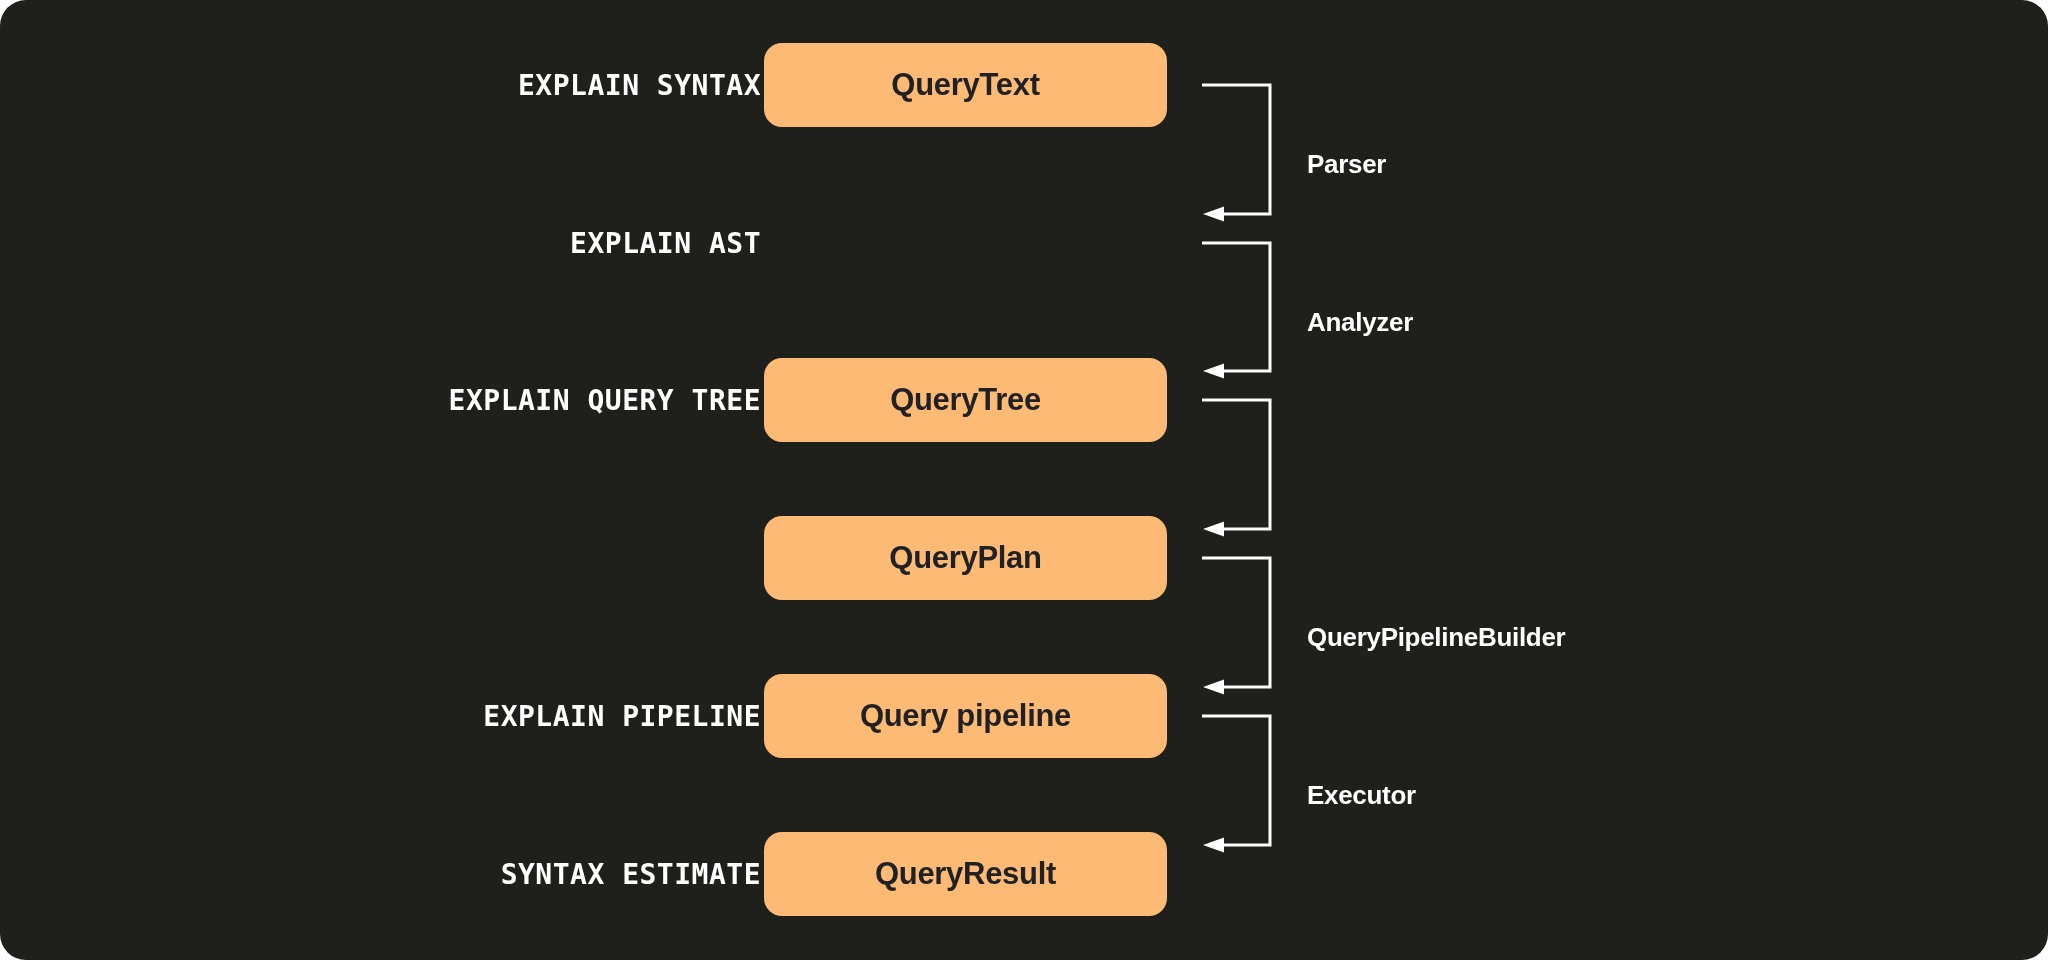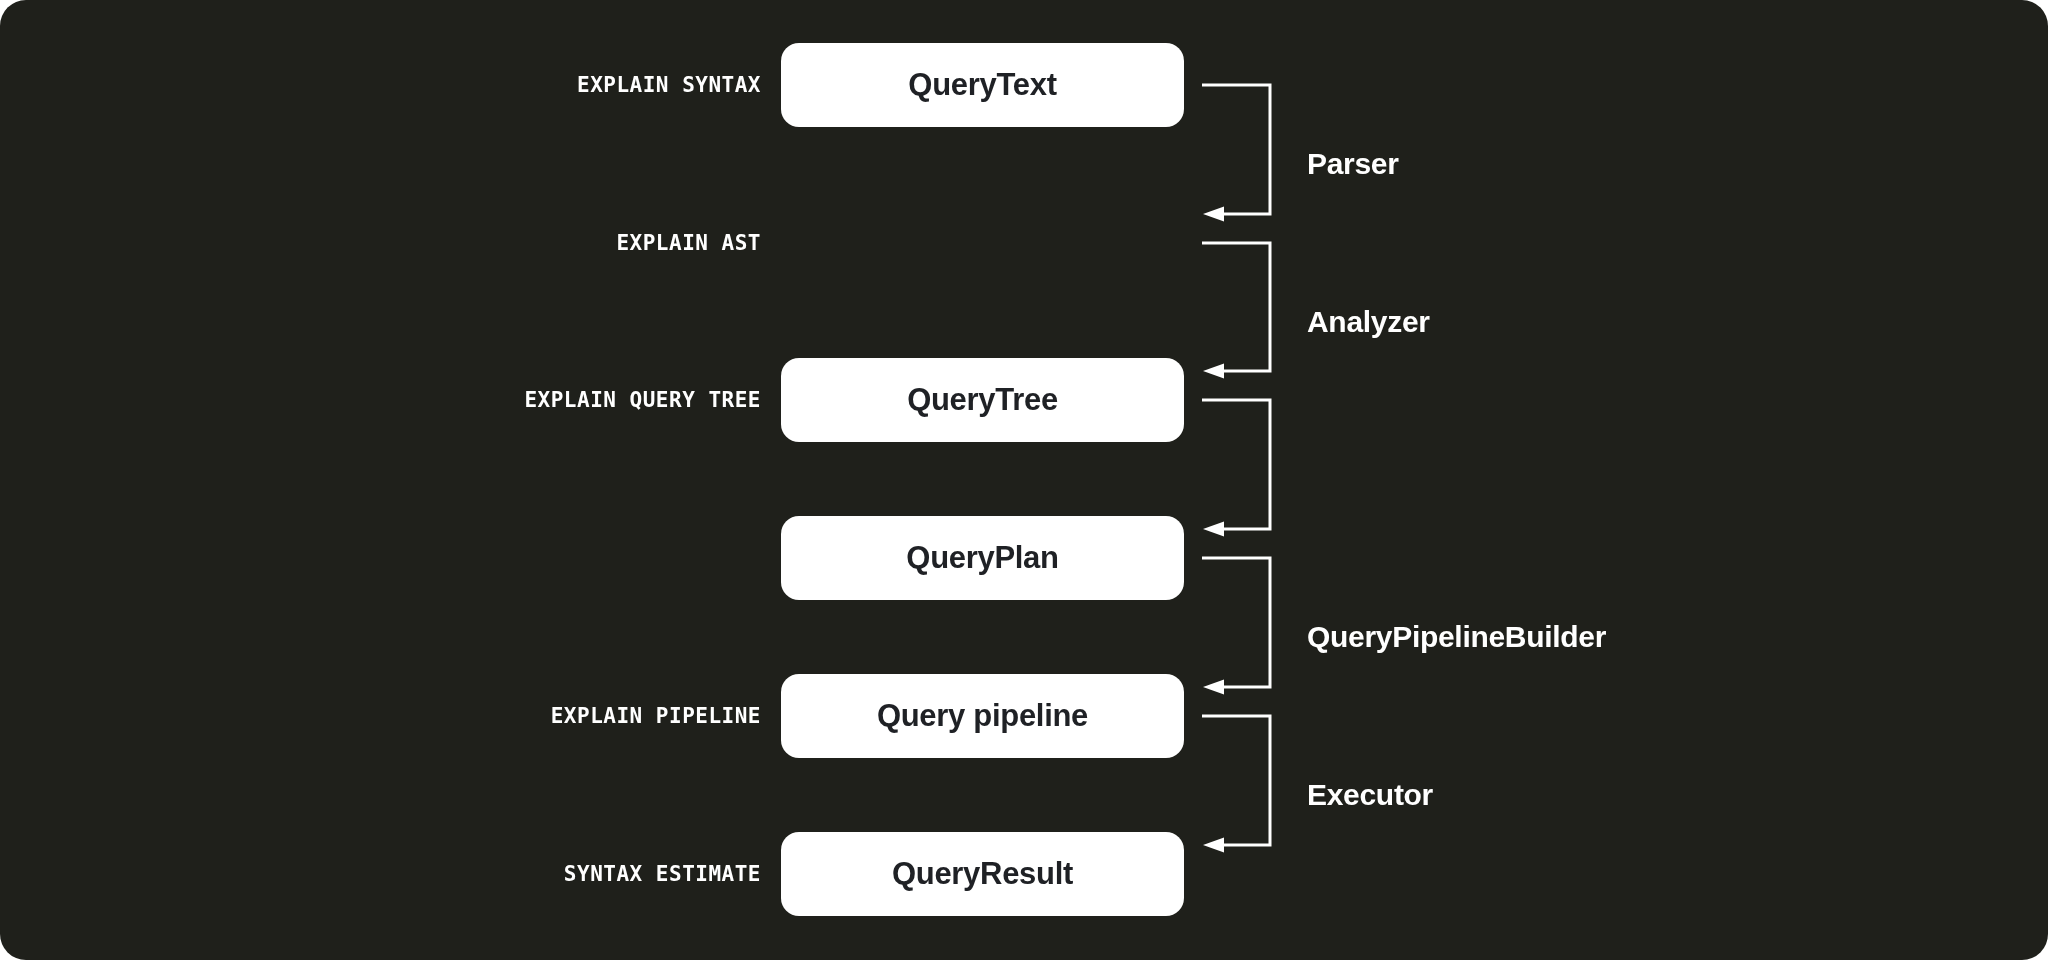--- a/index.html
+++ b/index.html
@@ -15,50 +15,50 @@
   .cmd-label {
     position: absolute;
     right: 1287px;            
     width: 520px;
     height: 84px;
     display: flex;
     align-items: center;
     justify-content: flex-end;
     color: #ffffff;
     font-family: "DejaVu Sans Mono", "Liberation Mono", monospace;
-    font-size: 21px;
+    font-size: 28px;
     font-weight: 700;
     letter-spacing: 0.5px;
     white-space: nowrap;
   }
   .node-box {
     position: absolute;
-    left: 781px;
+    left: 764px;
     width: 403px;
     height: 84px;
-    background: #ffffff;
+    background: #fdba74;
     border-radius: 18px;
     display: flex;
     align-items: center;
     justify-content: center;
     color: #1f2125;
     font-size: 31px;
     font-weight: 600;
     letter-spacing: -0.3px;
     white-space: nowrap;
     text-align: center;
   }
   .stage-label {
     position: absolute;
     left: 1307px;
     height: 100px;
     display: flex;
     align-items: center;
     color: #ffffff;
-    font-size: 30px;
+    font-size: 26px;
     font-weight: 700;
     letter-spacing: -0.3px;
     white-space: nowrap;
   }
   .connector-layer {
     position: absolute;
     left: 0; top: 0;
     width: 2048px;
     height: 960px;
     pointer-events: none;

